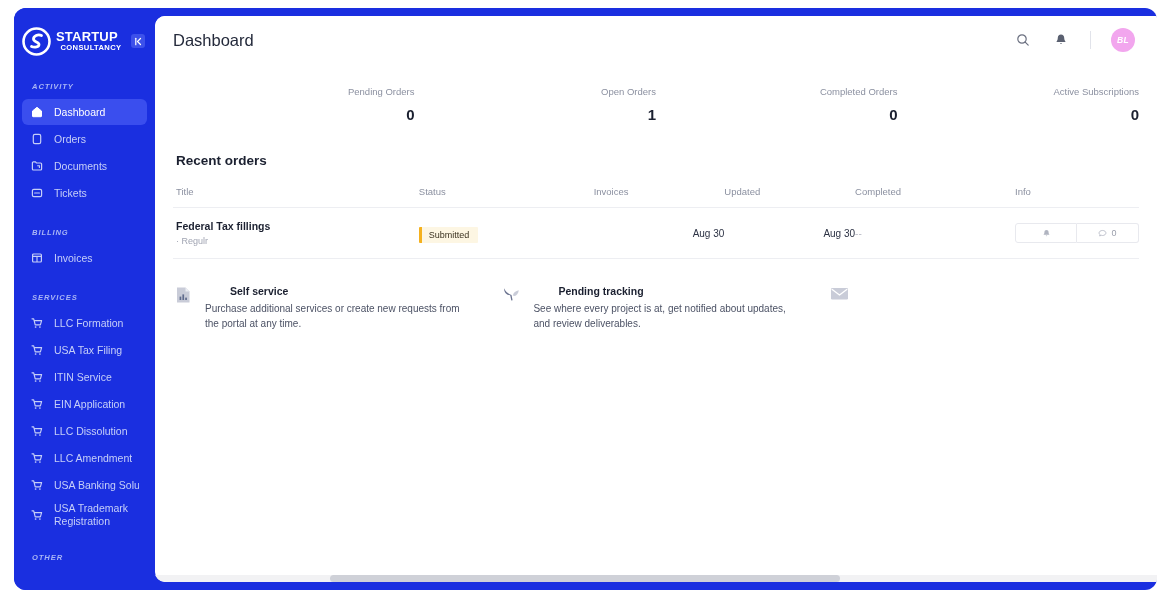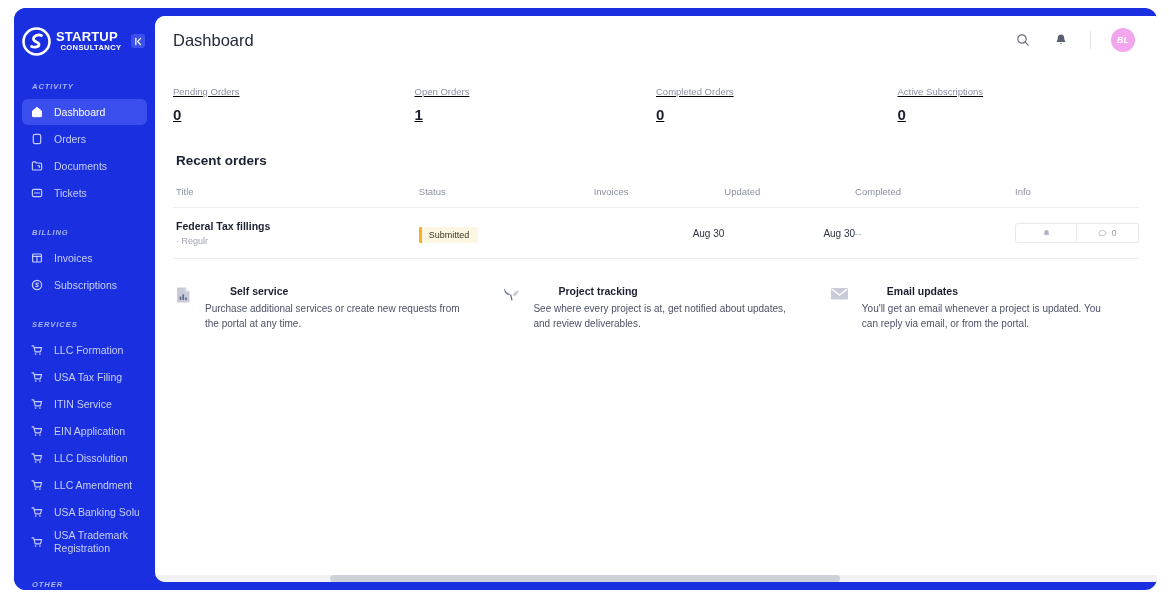--- a/index.html
+++ b/index.html
@@ -196,22 +196,21 @@
     overflow: hidden;
   }
 
   
   .stats {
     display: flex;
     padding: 22px 0 16px 0;
   }
   .stat {
     flex: 1 1 0;
-    text-align: left;
-    text-decoration: underline;
+    text-align: right;
   }
   .stat-label {
     font-size: 9.5px;
     color: #8b90a0;
     margin-bottom: 9px;
   }
   .stat-value {
     font-size: 15px;
     font-weight: 700;
     color: #1b2030;
@@ -427,29 +426,20 @@
       <div class="nav-item">
         <span class="ni-icon">
           <svg width="12" height="12" viewBox="0 0 12 12">
             <rect x="1.6" y="2" width="8.8" height="8" rx="1" fill="none" stroke="#c6cff8" stroke-width="1.2"></rect>
             <path d="M1.6 4.4h8.8M6 4.4v5.6M3.8 6.6h.01M3.8 8.2h.01" stroke="#c6cff8" stroke-width="1.1"></path>
           </svg>
         </span>
         <span class="ni-label">Invoices</span>
       </div>
 
-      <div class="nav-item">
-        <span class="ni-icon">
-          <svg width="12" height="12" viewBox="0 0 12 12">
-            <circle cx="6" cy="6" r="4.6" fill="none" stroke="#c6cff8" stroke-width="1.2"></circle>
-            <path d="M7.4 4.4c-.9-.7-2.6-.5-2.6.6 0 1 2.4.6 2.4 1.7 0 1-1.8 1.2-2.6.5" fill="none" stroke="#c6cff8" stroke-width="1.05" stroke-linecap="round"></path>
-          </svg>
-        </span>
-        <span class="ni-label">Subscriptions</span>
-      </div>
 
       <div class="nav-section-label">SERVICES</div>
 
       <div class="nav-item">
         <span class="ni-icon">
           <svg width="12" height="12" viewBox="0 0 12 12">
               <path d="M1 1.8h1.7l1.5 6h5.2l1.2-4.2H3.3" fill="none" stroke="#c6cff8" stroke-width="1.15" stroke-linecap="round" stroke-linejoin="round"></path>
               <circle cx="4.6" cy="10" r=".85" fill="#c6cff8"></circle>
               <circle cx="8.9" cy="10" r=".85" fill="#c6cff8"></circle>
             </svg>
@@ -644,36 +634,32 @@
           </div>
 
           <div class="feature f2">
             <span class="feat-icon">
               <svg width="19" height="18" viewBox="0 0 19 18">
                 <path d="M2 2.2c0 4.4 2.6 6.8 6.2 7.1l1.1 5.2 1.3-.3-1.1-5.2C6.3 8 3.6 5.4 2 2.2z" fill="#6b7390"></path>
                 <path d="M16.8 4.2c-3.2.5-5.4 2.4-6 5.3l2.1.4c1.8-.6 3.5-2.6 3.9-5.7z" fill="#c9ccd8"></path>
               </svg>
             </span>
             <div>
-              <div class="feat-title">Project tracking</div>
+              <div class="feat-title">Pending tracking</div>
               <div class="feat-desc">See where every project is at, get notified about updates, and review deliverables.</div>
             </div>
           </div>
 
           <div class="feature f3">
             <span class="feat-icon">
               <svg width="19" height="15" viewBox="0 0 19 15">
                 <rect x="1" y="2" width="17" height="11.5" rx="1.2" fill="#c9ccd8"></rect>
                 <path d="M2.2 3.4L9.5 9l7.3-5.6" fill="none" stroke="#ffffff" stroke-width="1.3" stroke-linecap="round" stroke-linejoin="round"></path>
               </svg>
             </span>
-            <div>
-              <div class="feat-title">Email updates</div>
-              <div class="feat-desc">You'll get an email whenever a project is updated. You can reply via email, or from the portal.</div>
-            </div>
           </div>
 
         </div>
       </div>
 
       <div class="hscroll-track">
         <div class="hscroll-thumb"></div>
       </div>
 
     </section>

